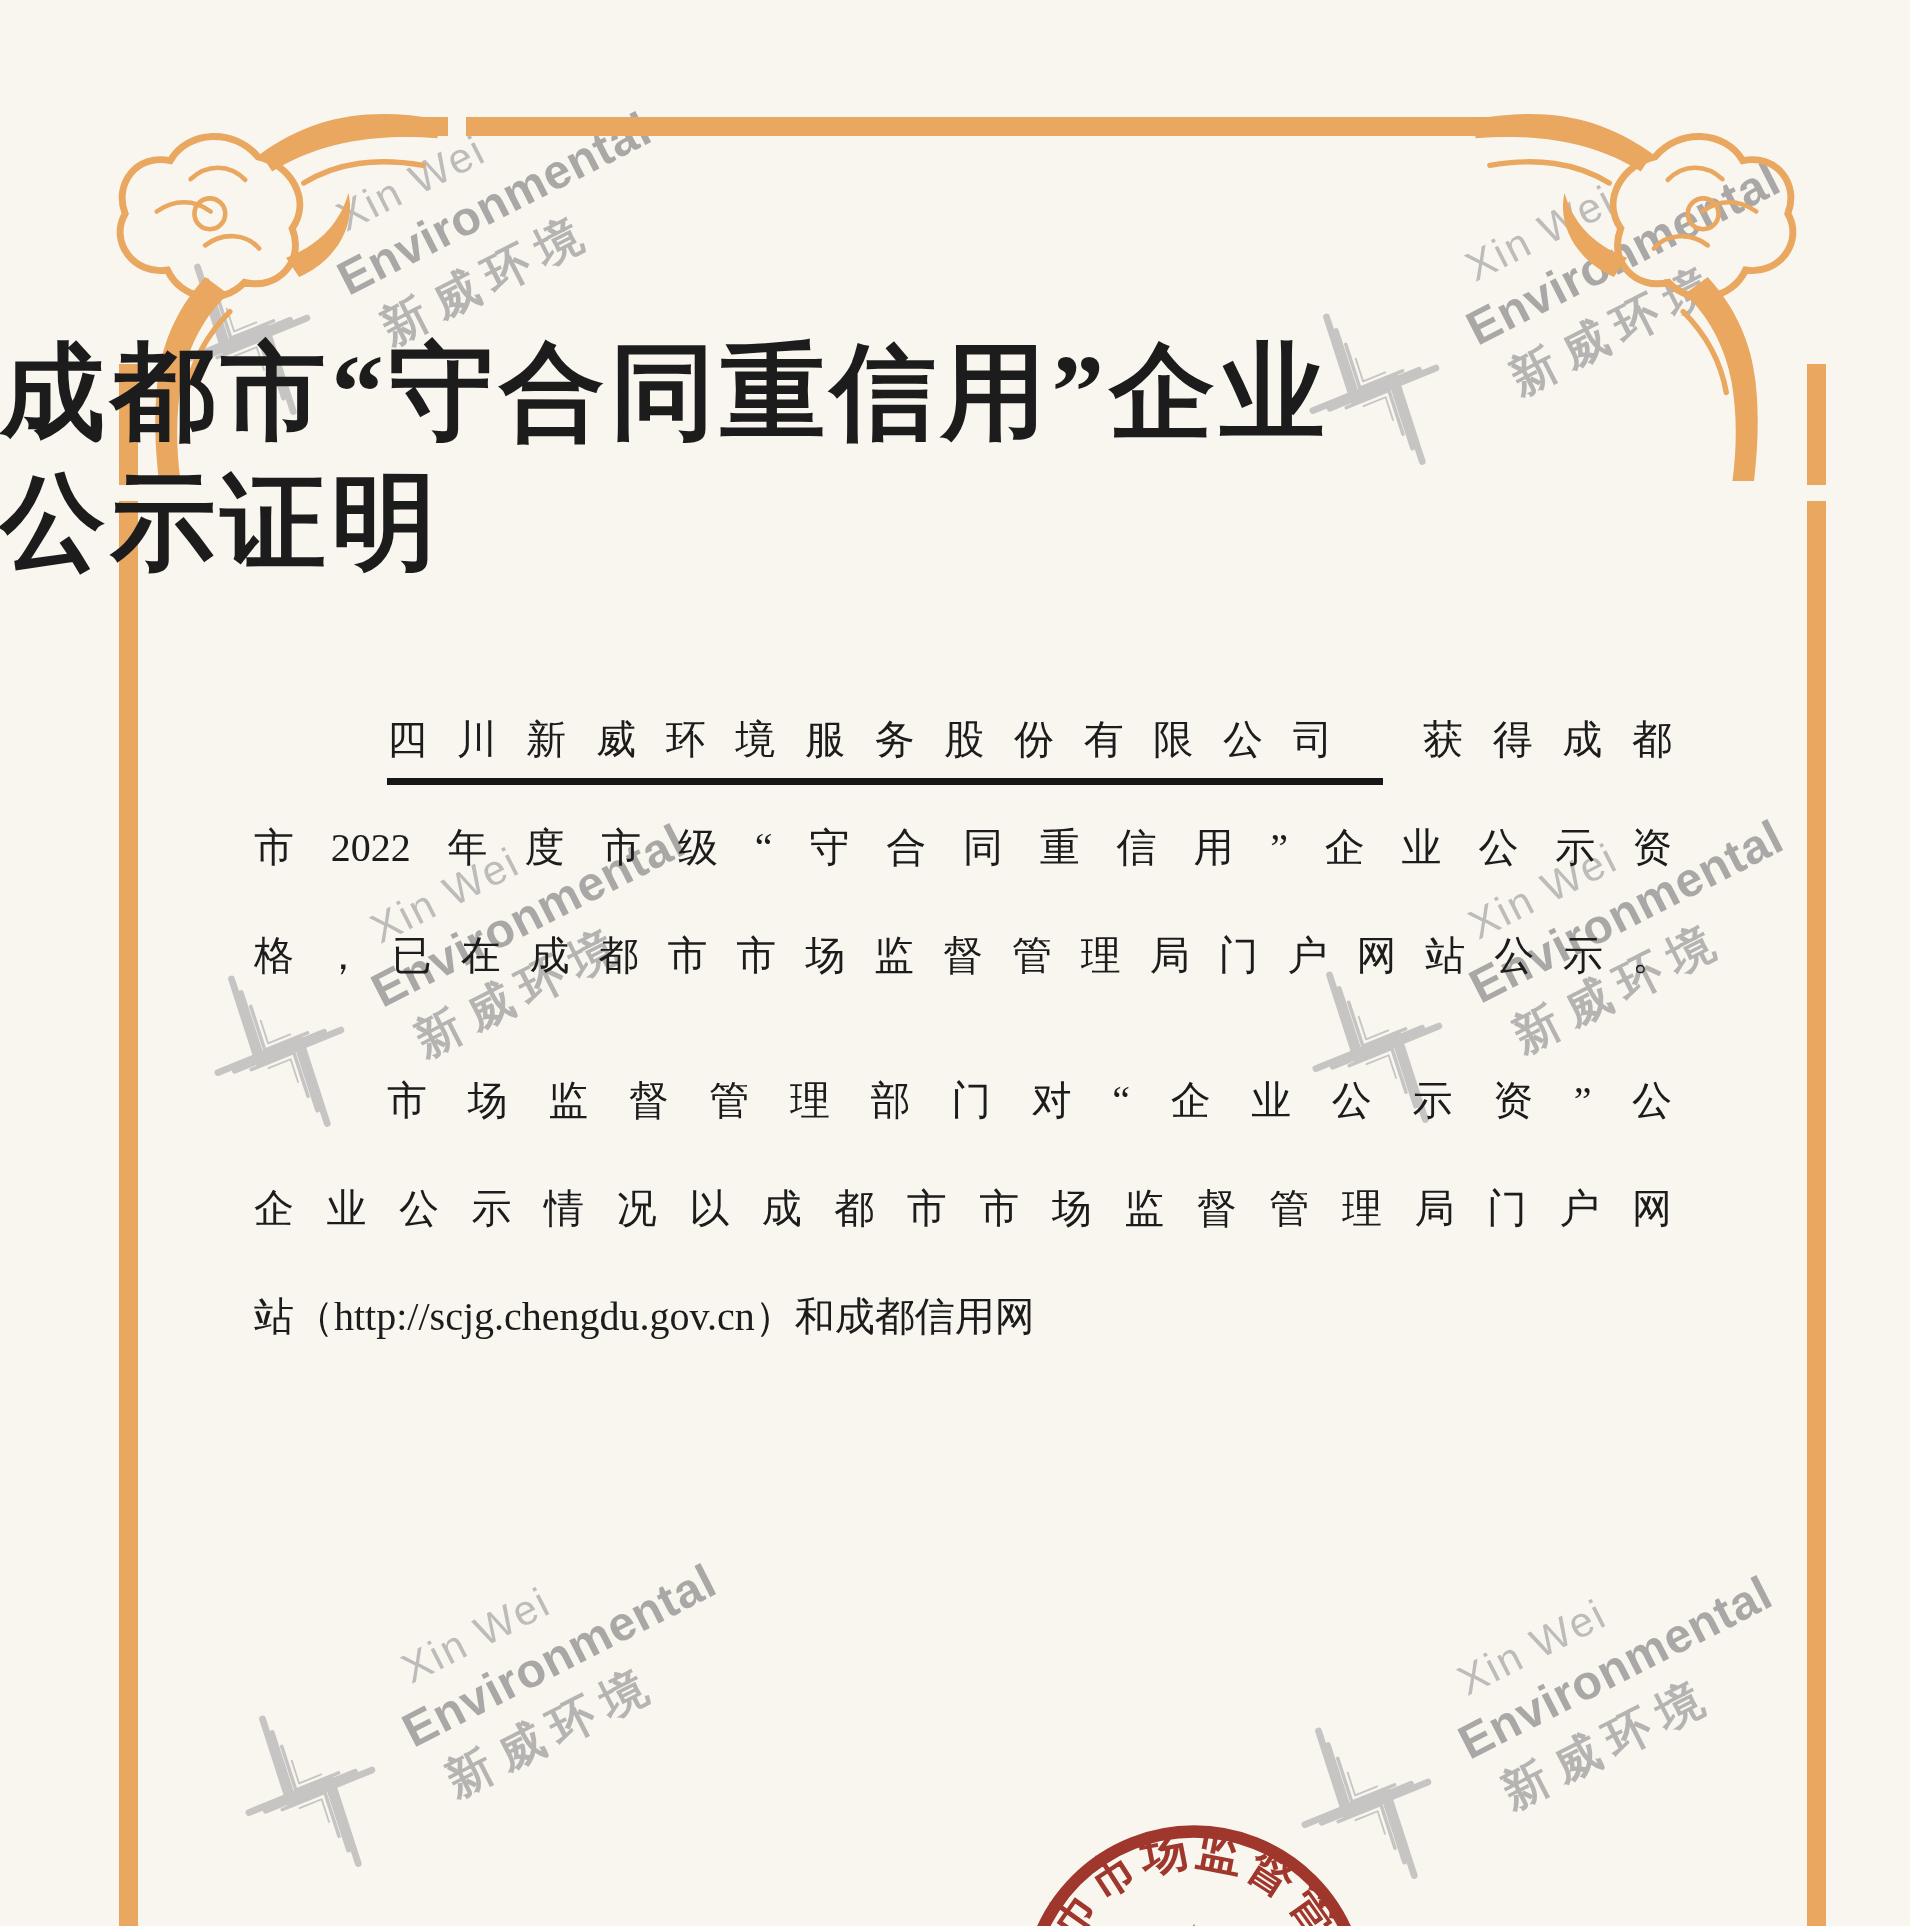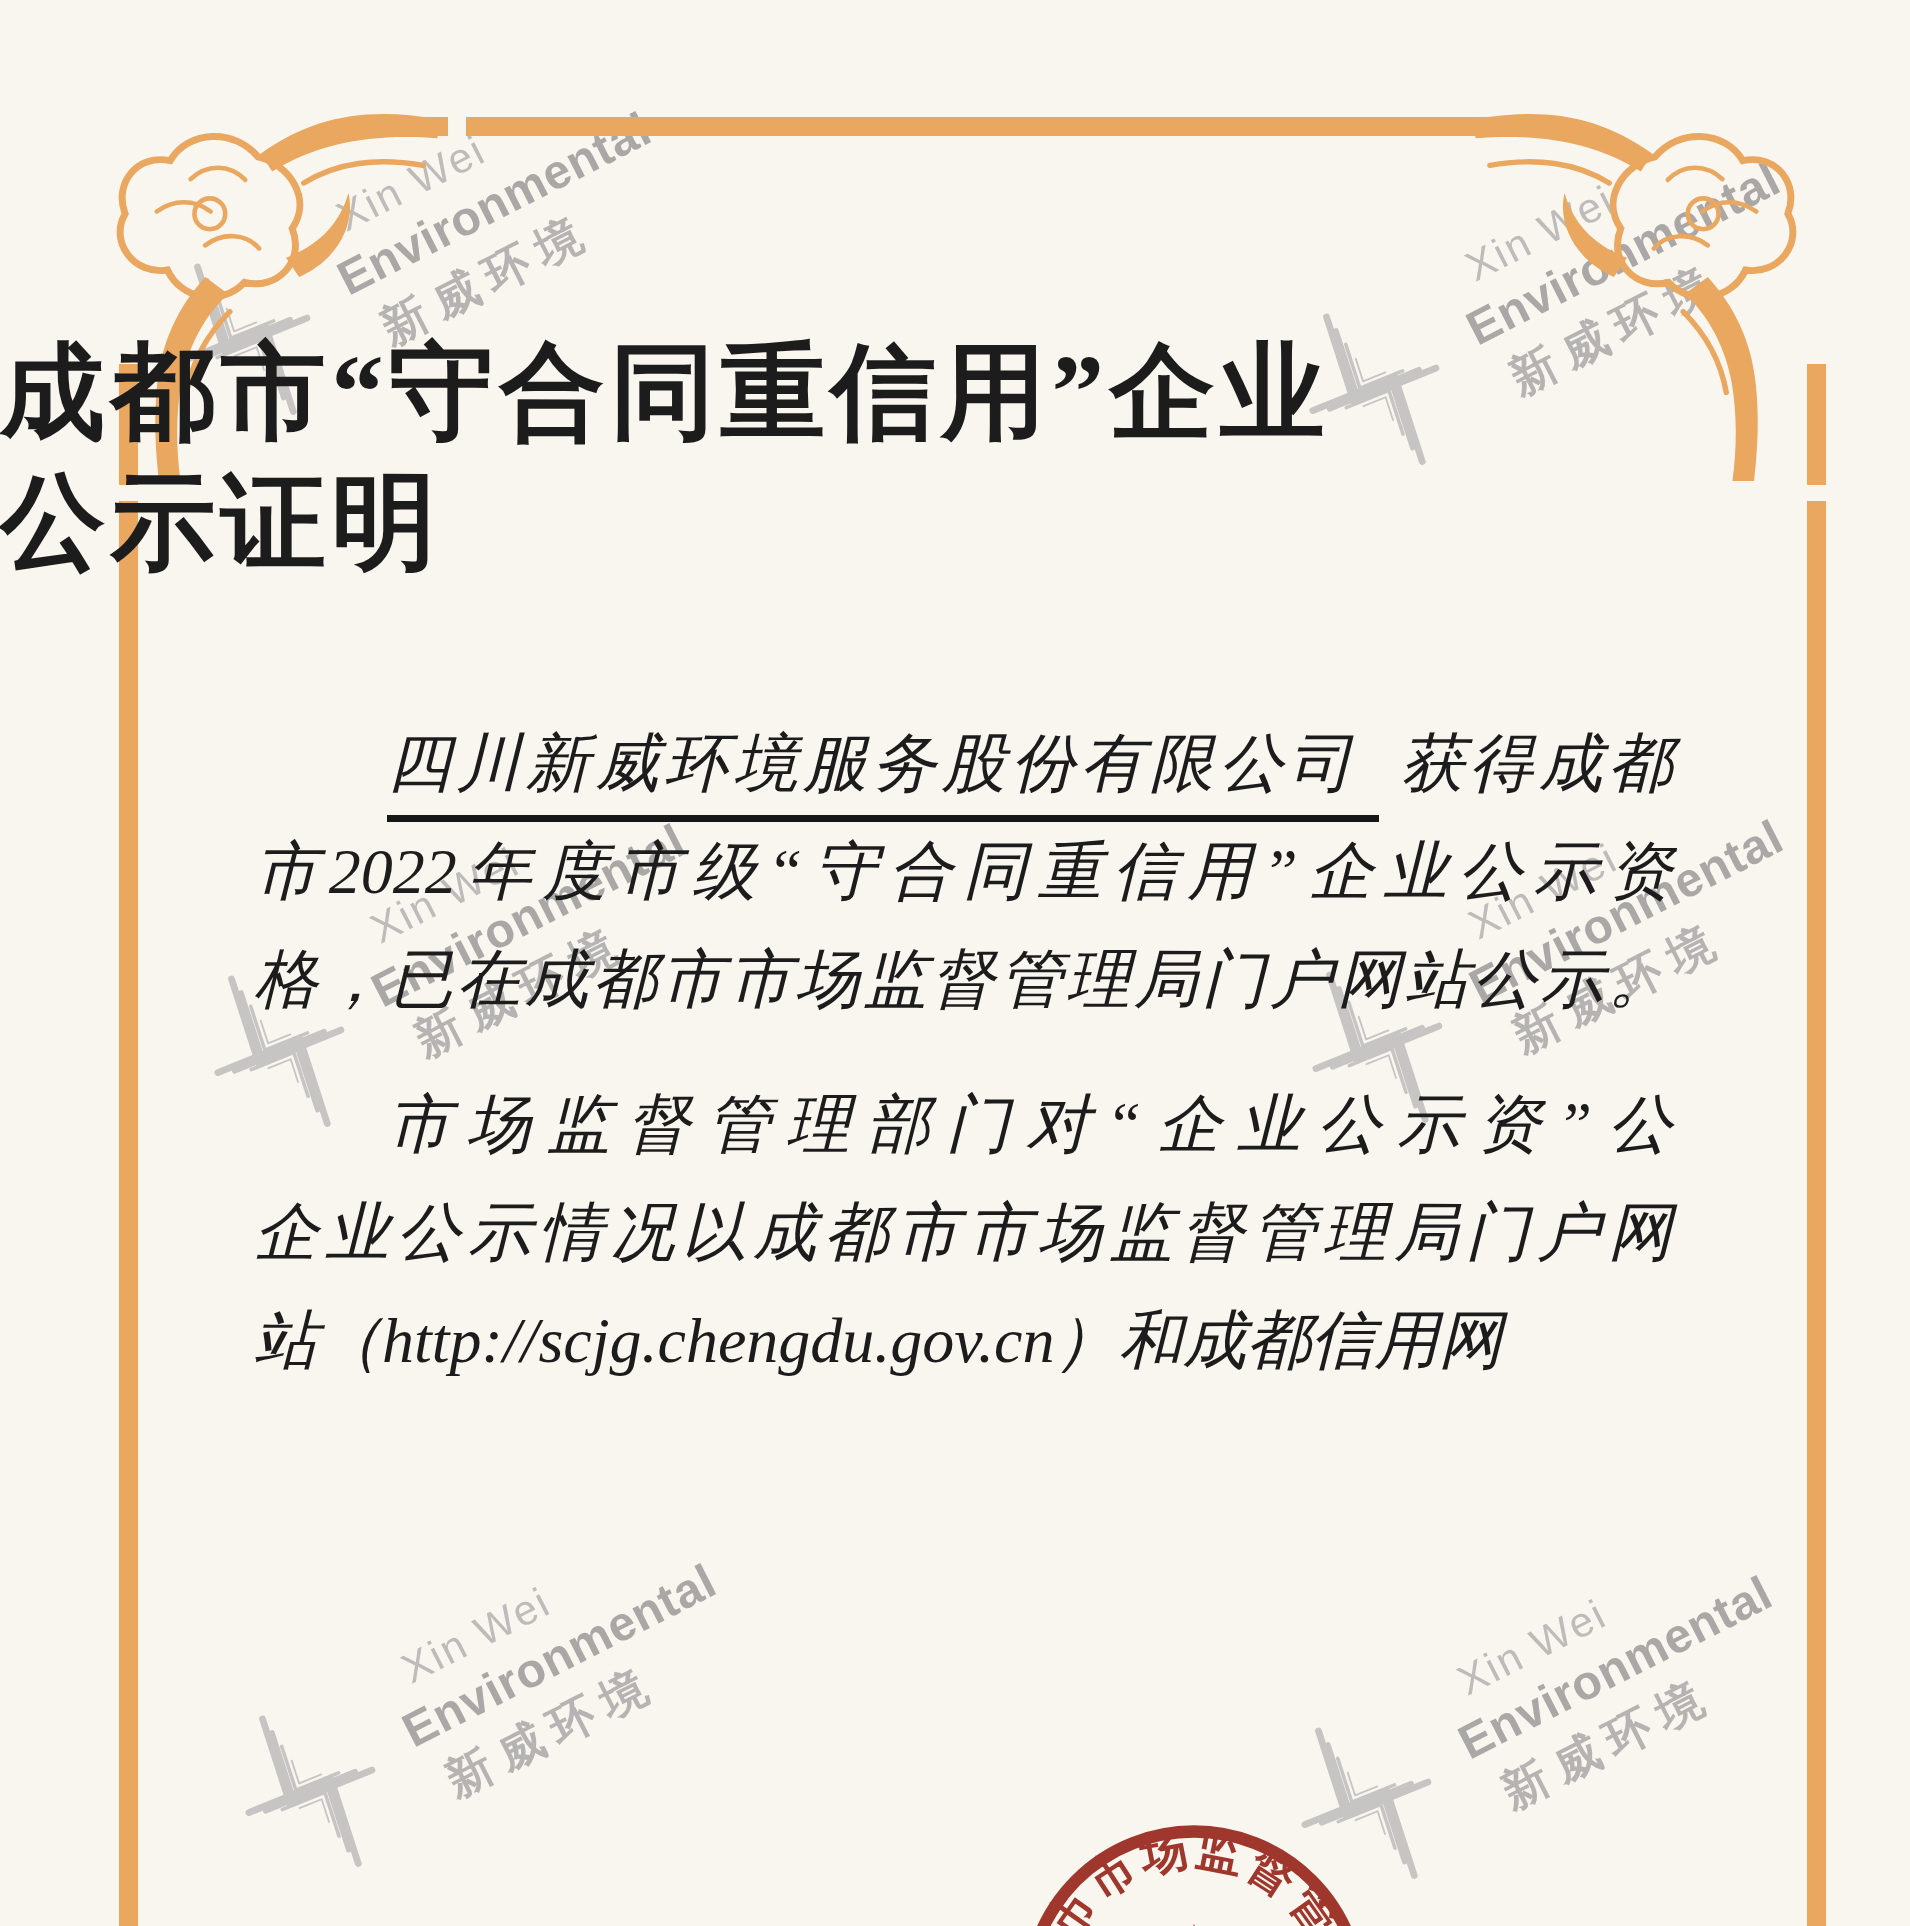--- a/index.html
+++ b/index.html
@@ -38,22 +38,22 @@
   .bar-right-main{left:1807px;top:501px;width:19px;height:1849px;}
   .bar-right-stub{left:1807px;top:364px;width:19px;height:121px;}
 
   .corner{position:absolute;width:347px;height:385px;z-index:3;color:var(--border_color);}
   .corner.tl{left:91px;top:96px;}
   .corner.tr{left:1475px;top:96px;transform:scaleX(-1);}
 
   
   .title-block{position:absolute;left:0;top:328px;width:1911px;text-align:left;z-index:4;
                color:var(--ink_color);font-weight:bold;font-size:105px;line-height:130px;letter-spacing:5.4px;}
-  .body-block{position:absolute;left:254px;top:710px;width:1418px;z-index:4;
-              color:var(--ink_color);font-size:64px;line-height:108px;font-style:italic;}
+  .body-block{position:absolute;left:254px;top:686px;width:1418px;z-index:4;
+              color:var(--ink_color);font-size:40px;line-height:108px;}
   .bline{text-align:justify;text-align-last:justify;white-space:nowrap;}
   .bline.short{text-align:left;text-align-last:left;}
   .indent{padding-left:133px;}
   .p2-start{margin-top:37px;}
   .company{border-bottom:7px solid #171717;padding-bottom:16px;padding-right:21px;}
 
   
   .seal{position:absolute;left:1013px;top:1817px;width:362px;height:362px;z-index:6;
         mix-blend-mode:multiply;opacity:.93;color:var(--seal_color);}
   .seal text{fill:currentColor;font-weight:bold;}

